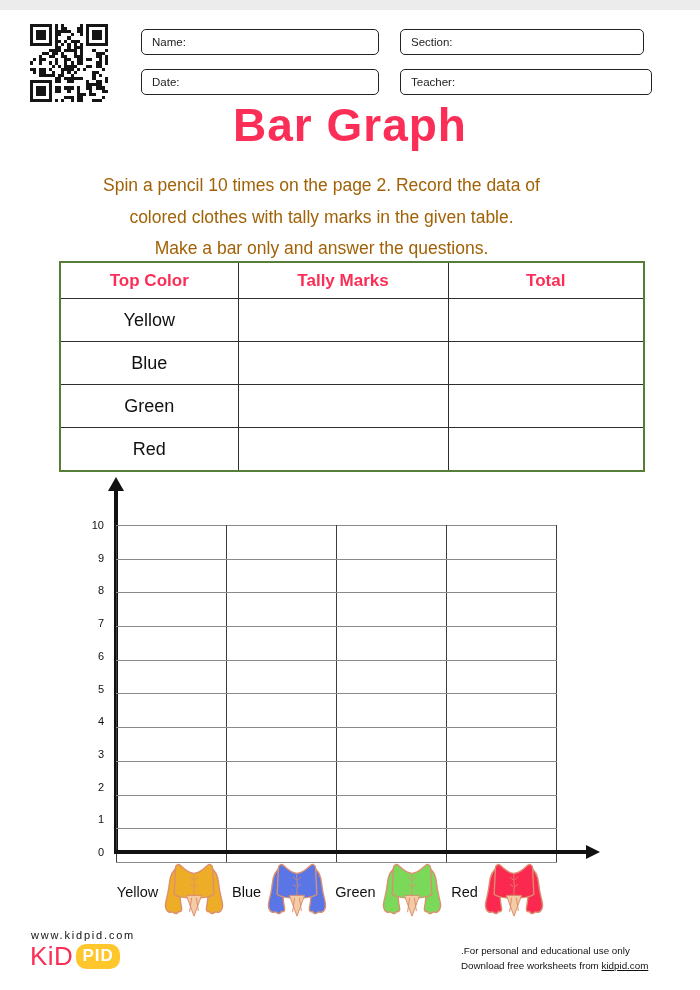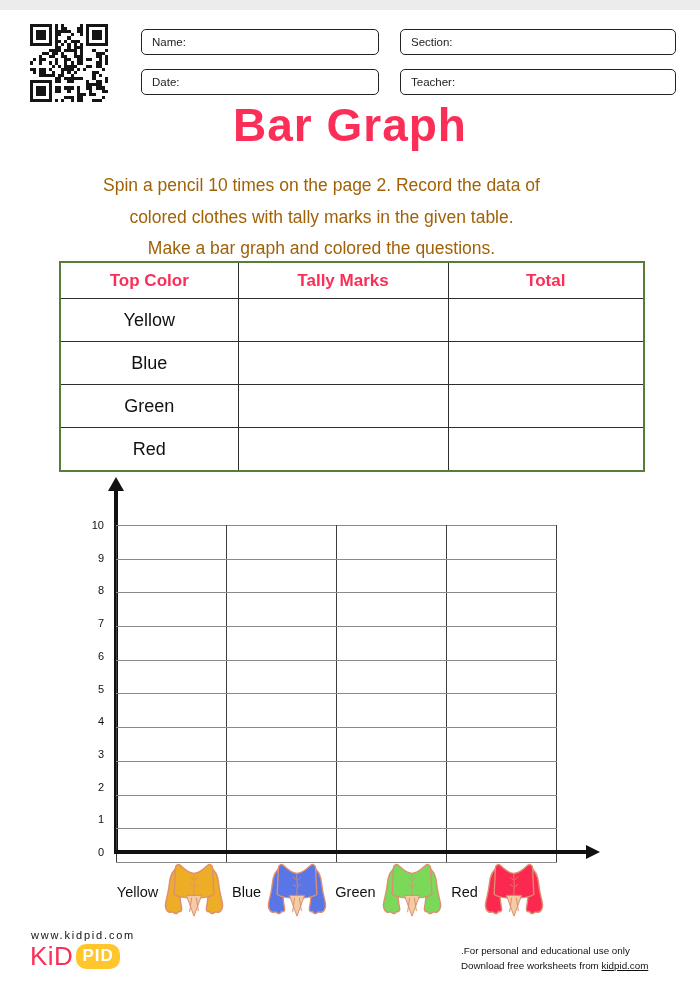--- a/index.html
+++ b/index.html
@@ -5,23 +5,23 @@
   :root{ --pink:#FB2E57; --green:#567E38; }
   html,body{margin:0;padding:0;background:#fff;}
   .page{position:relative;width:700px;height:990px;background:#fff;overflow:hidden;
         font-family:"Liberation Sans",sans-serif;}
   .top-band{position:absolute;left:0;top:0;width:700px;height:10px;background:#ececec;}
   .qr{position:absolute;left:30px;top:24px;width:78px;height:78px;}
   .field{position:absolute;height:26px;border:1.6px solid #232323;border-radius:5px;
          display:flex;align-items:center;padding-left:10px;font-size:11.5px;color:#232323;
          background:#fff;box-sizing:border-box;}
   .f-name{left:141px;top:29px;width:238px;}
-  .f-section{left:400px;top:29px;width:276px;}
+  .f-section{left:400px;top:29px;width:244px;}
   .f-date{left:141px;top:69px;width:238px;}
-  .f-teacher{left:400px;top:69px;width:276px;}
+  .f-teacher{left:400px;top:69px;width:252px;}
   .title{position:absolute;left:0;top:98px;width:700px;text-align:center;
          font-size:46px;font-weight:800;letter-spacing:1px;color:var(--pink);}
   .instructions{position:absolute;left:0;top:170px;width:643px;text-align:center;
          font-size:17.5px;line-height:31.5px;color:#a16207;}
   .data-table{position:absolute;left:59px;top:261px;width:584px;border-collapse:collapse;
          table-layout:fixed;border:2.5px solid var(--green);}
   .data-table th{height:33px;font-size:17px;font-weight:bold;color:var(--pink);
          border:1.3px solid #2e2e2e;text-align:center;}
   .data-table td{height:40px;font-size:18px;color:#111;border:1.3px solid #2e2e2e;
          text-align:center;}
@@ -74,21 +74,21 @@
   </div>
   <div class="field f-teacher">
     <span>Teacher:</span>
   </div>
 
   <div class="title">Bar Graph</div>
 
   <div class="instructions">
     <div>Spin a pencil 10 times on the page 2. Record the data of</div>
     <div>colored clothes with tally marks in the given table.</div>
-    <div>Make a bar graph and colored the questions.</div>
+    <div>Make a bar only and answer the questions.</div>
   </div>
 
   <table class="data-table">
     <colgroup>
         <col style="width:178px">
         <col style="width:210px">
         <col style="width:196px">
       </colgroup>
     <thead>
       <tr>

